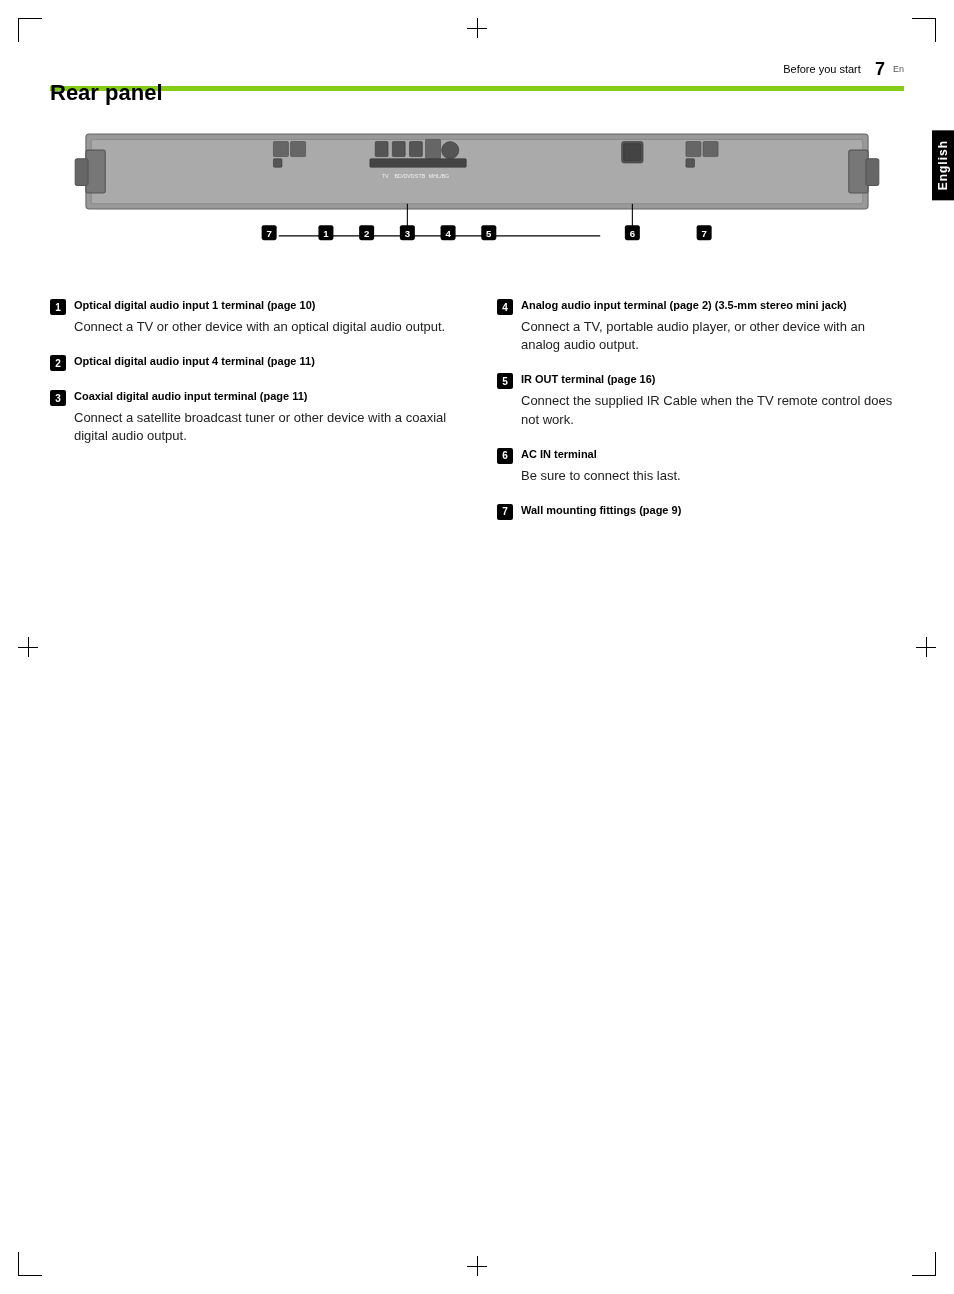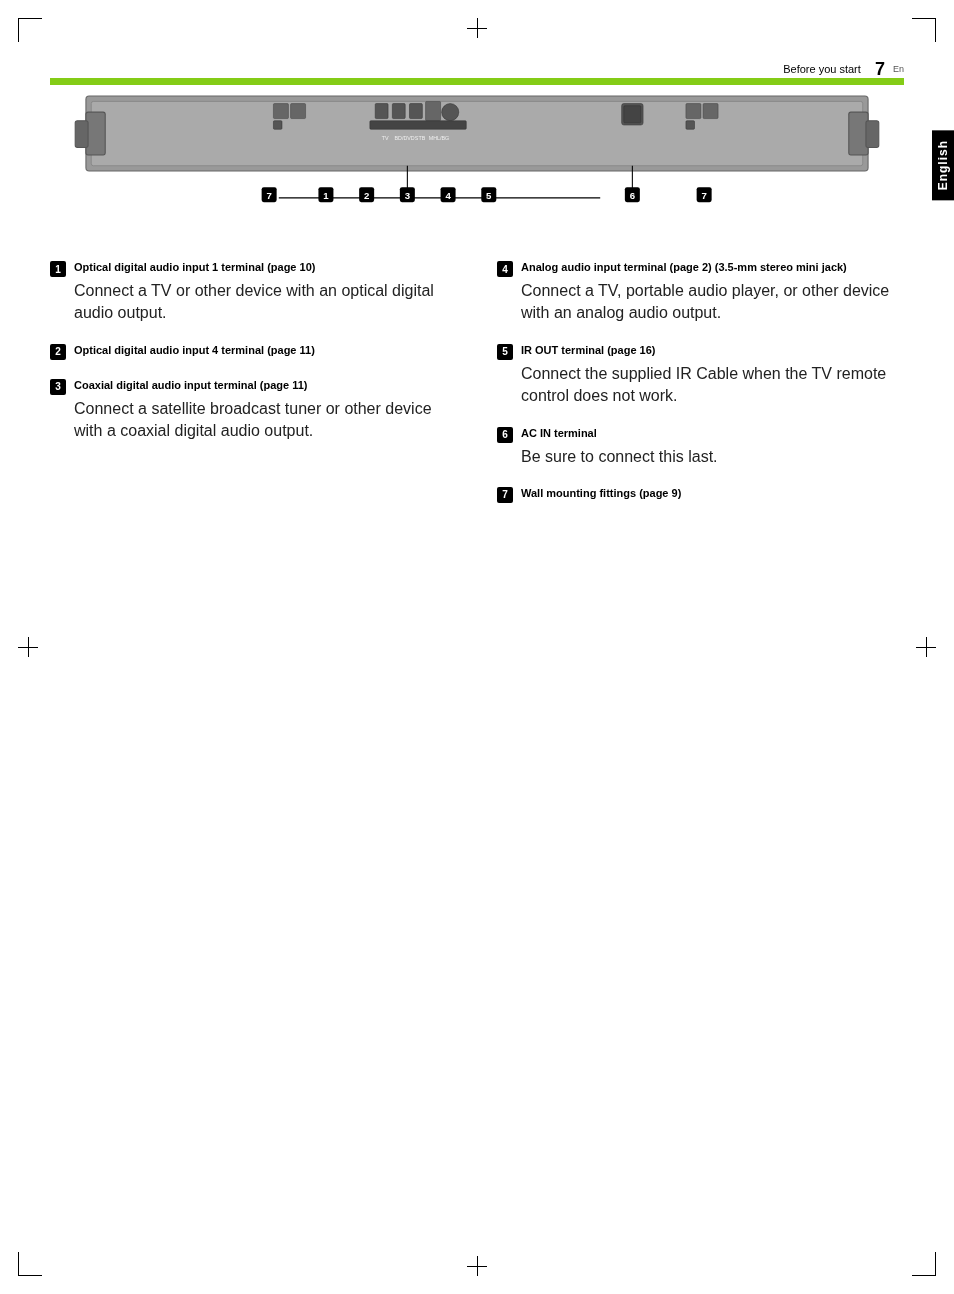--- a/index.html
+++ b/index.html
@@ -54,22 +54,22 @@
 
     
     .header {
       position: absolute;
       top: 60px;
       left: 50px;
       right: 50px;
       display: flex;
       justify-content: flex-end;
       align-items: flex-end;
-      border-bottom: 7px solid #84cc16;
-      padding-bottom: 0;
+      border-bottom: 5px solid #84cc16;
+      padding-bottom: 8px;
     }
 
     .header-right {
       display: flex;
       align-items: center;
       gap: 4px;
       font-size: 11px;
     }
 
     .page-num {
@@ -161,21 +161,21 @@
       margin-top: 1px;
     }
 
     .desc-title {
       font-weight: bold;
       font-size: 11px;
       line-height: 1.3;
     }
 
     .desc-body {
-      font-size: 16px;
+      font-size: 13px;
       line-height: 1.4;
       color: #222;
       margin-left: 24px;
     }
   </style>
 </head>
 <body>
 
 <div class="corner corner-tl"></div>
 <div class="corner corner-tr"></div>
@@ -193,20 +193,21 @@
   <div class="header-right">
     <span>Before you start</span>
     &nbsp;&nbsp;
     <span class="page-num">7</span>
     <br>
     <span class="en-badge">En</span>
   </div>
 </div>
 
 <div class="main">
+  <h1 class="section-title">Rear panel</h1>
 
   <div class="device-illustration">
     <svg class="device-svg" viewBox="0 0 750 140" xmlns="http://www.w3.org/2000/svg">
 
       <rect x="10" y="15" width="730" height="70" rx="3" ry="3" fill="#999" stroke="#666" stroke-width="1"></rect>
 
       <rect x="15" y="20" width="720" height="60" rx="2" ry="2" fill="#aaa" stroke="#777" stroke-width="0.5"></rect>
 
       <rect x="10" y="30" width="18" height="40" rx="2" fill="#777" stroke="#555" stroke-width="1"></rect>
       <rect x="0" y="38" width="12" height="25" rx="2" fill="#666" stroke="#555" stroke-width="1"></rect>

